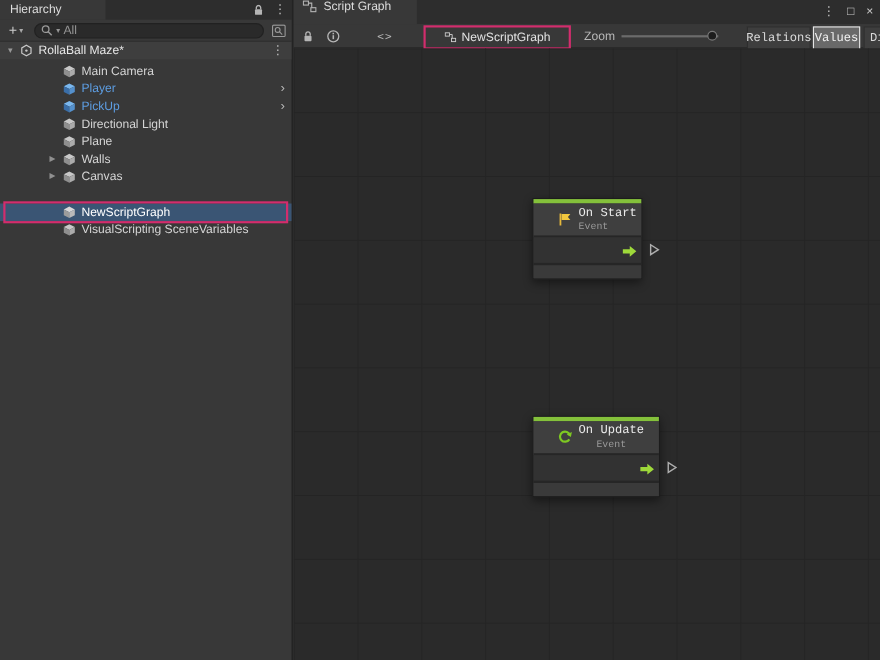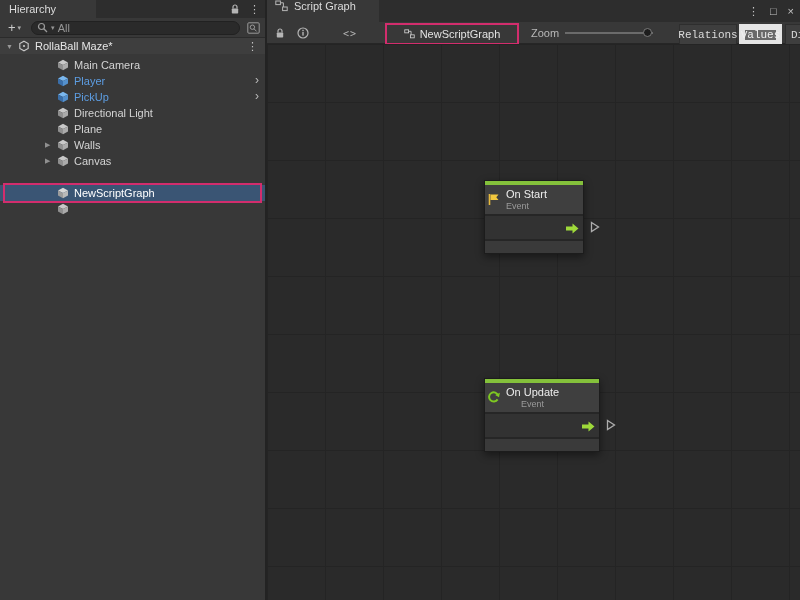--- a/index.html
+++ b/index.html
@@ -61,34 +61,34 @@
   .tb-code { left:76px; color:#b5b5b5; font-size:10px; font-family:"DejaVu Sans Mono",monospace; letter-spacing:1px; }
   .tb-title { left:118px; width:134px; top:1px !important; height:20px; border:2px solid #d22d6d;
               display:flex; align-items:center; justify-content:center; gap:5px; color:#e2e2e2; }
   .tb-zoom-label { left:264px; color:#b8b8b8; }
   .tb-slider-track { position:absolute; left:298px; top:10px; width:88px; height:2px; background:#6b6b6b; }
   .tb-slider-thumb { position:absolute; left:376px; top:6px; width:9px; height:9px; border-radius:50%;
                      background:#1d1d1d; border:1px solid #7a7a7a; }
   .tb-zoom-val { left:412px; color:#b8b8b8;text-align:right; }
   .tb-btn { top:2px !important; height:18px; justify-content:center; color:#dadada;font-family:Liberation Mono, monospace; }
   .tb-relations { left:412px; width:58px; background:#3e3e3e; border:1px solid #2e2e2e; }
-  .tb-values { left:472px; width:43px; background:#696969; border:6px solid #e5e5e5; color:#f0f0f0; }
+  .tb-values { left:472px; width:43px; background:#696969; border:1px solid #e5e5e5; color:#f0f0f0; }
   .tb-dim { left:518px; width:50px; background:#3e3e3e; border:1px solid #2e2e2e; justify-content:flex-start; padding-left:5px; }
 
   .canvas { position:absolute; left:0; top:44px; right:0; bottom:0; background-color:#2a2a2a;
             background-image:
               linear-gradient(#242424 1px, transparent 1px),
               linear-gradient(90deg, #242424 1px, transparent 1px);
             background-size:58px 58px; background-position:0 0; }
 
   .node { position:absolute; background:#2f2f2f; border:1px solid #1c1c1c;
           box-shadow:0 3px 8px rgba(0,0,0,.45); }
   .n-accent { height:4px; background:#84c13b; }
-  .n-head { background:#3f3f3f; padding:3px 2px; display:flex; align-items:center; gap:6px;
-            border-bottom:2px solid #262626; }
+  .n-head { background:#3f3f3f; padding:3px 22px; display:flex; align-items:center; gap:6px;
+            border-bottom:2px solid #262626;font-family:Liberation Mono, monospace; }
   .n-title { font-size:11px; color:#ececec; line-height:13px; white-space:nowrap; }
   .n-sub { font-size:9px; color:#9a9a9a; line-height:10px; }
   .n-body { position:relative; height:25px; background:#323232; border-bottom:2px solid #262626; }
   .port-arrow { position:absolute; right:4px; top:7px; }
   .n-foot { height:12px; background:#3a3a3a; }
   .tri { position:absolute; }
 </style>
 </head>
 <body>
 
@@ -230,20 +230,21 @@
       <span class="lbl">NewScriptGraph</span>
     </div>
     <div class="row" style="top:144px">
       <span class="cube">
           <svg width="12" height="12" viewBox="0 0 12 12">
             <path d="M6 .8 11 3.4 6 6 1 3.4Z" fill="#c8c8c8"></path>
             <path d="M1 3.4 6 6v5.2L1 8.6Z" fill="#8f8f8f"></path>
             <path d="M11 3.4 6 6v5.2l5-2.6Z" fill="#ababab"></path>
           </svg>
         </span>
+      <span class="lbl">VisualScripting SceneVariables</span>
     </div>
     <div class="ann-hier"></div>
   </div>
 </div>
 
 <div id="graph">
   <div class="g-tabbar">
     <div class="g-tab">
       <span>
         <svg width="13" height="12" viewBox="0 0 13 12">

